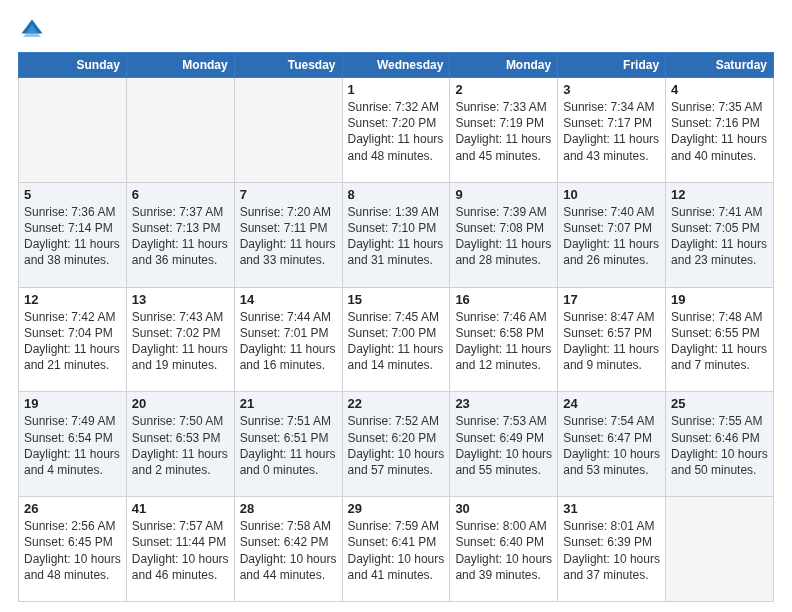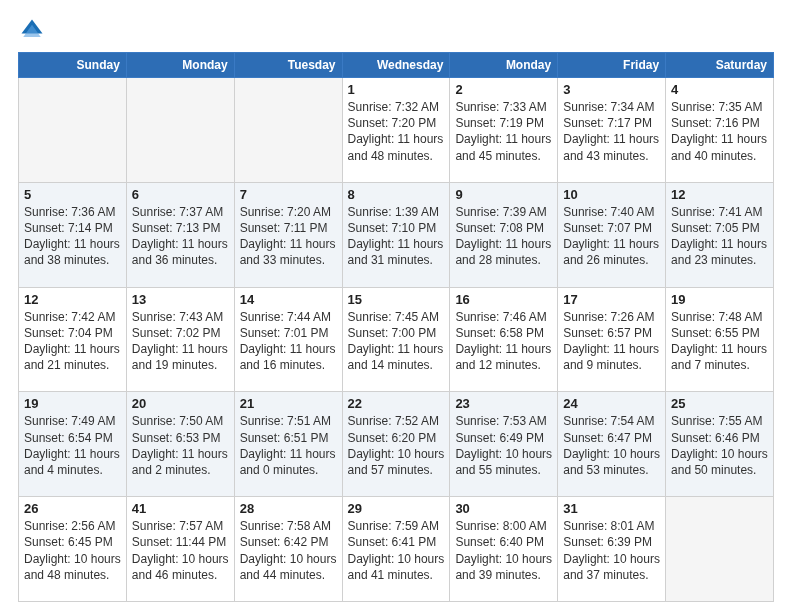--- a/index.html
+++ b/index.html
@@ -253,21 +253,21 @@
           </td>
           <td>
             <span class="day-number">16</span>
             <div class="day-info">Sunrise: 7:46 AM
 Sunset: 6:58 PM
 Daylight: 11 hours
 and 12 minutes.</div>
           </td>
           <td>
             <span class="day-number">17</span>
-            <div class="day-info">Sunrise: 7:26 AM
+            <div class="day-info">Sunrise: 8:47 AM
 Sunset: 6:57 PM
 Daylight: 11 hours
 and 9 minutes.</div>
           </td>
           <td>
             <span class="day-number">19</span>
             <div class="day-info">Sunrise: 7:48 AM
 Sunset: 6:55 PM
 Daylight: 11 hours
 and 7 minutes.</div>

